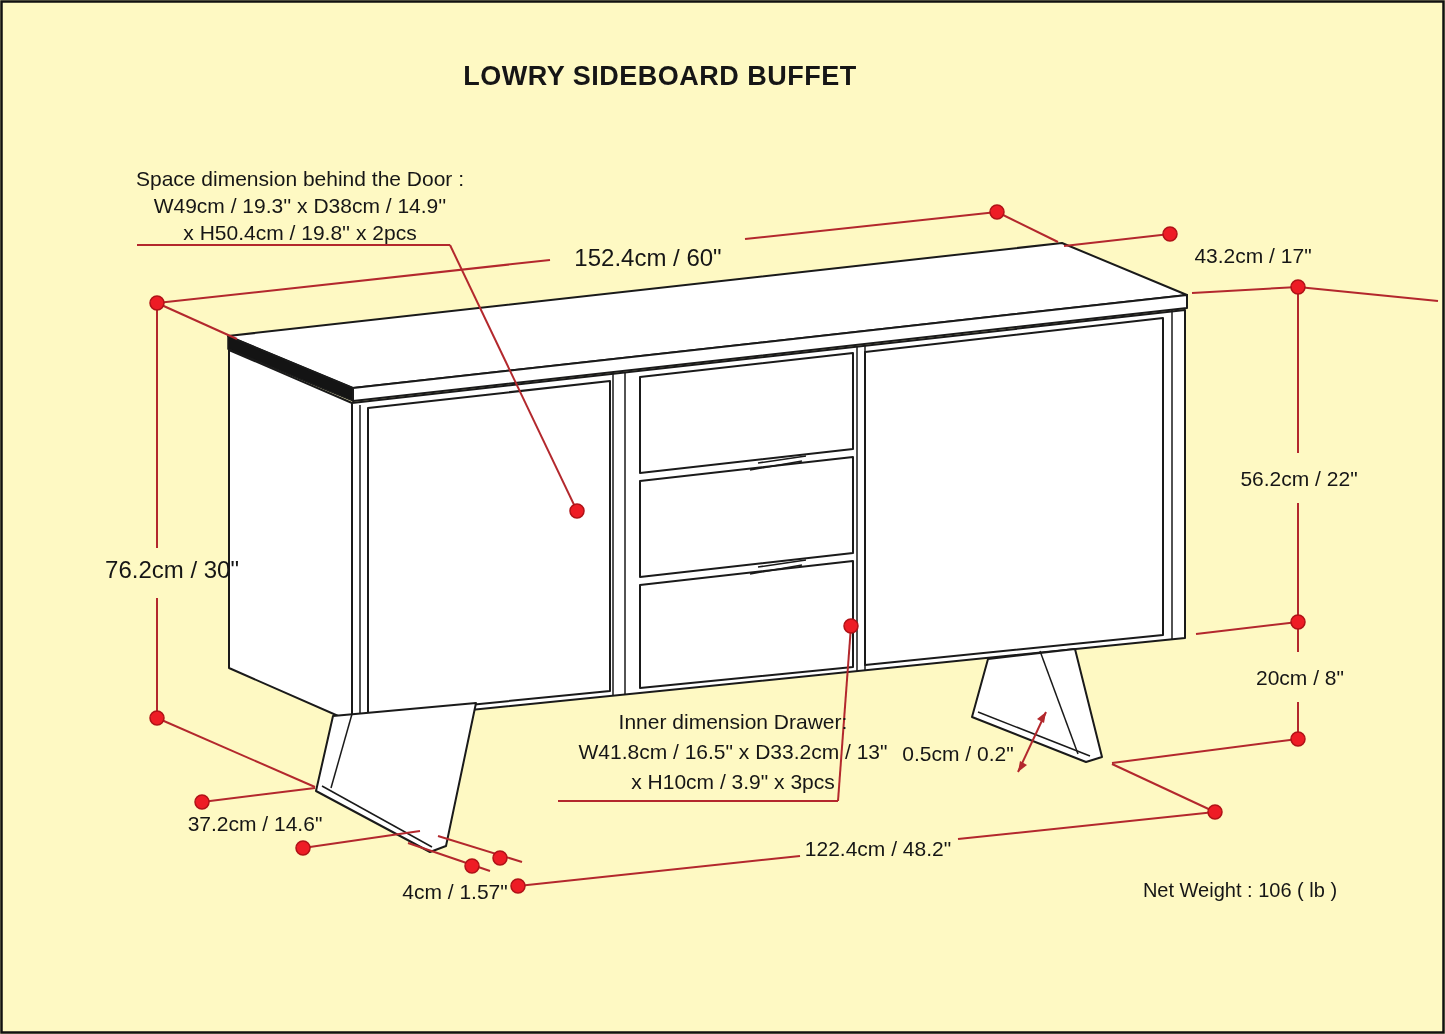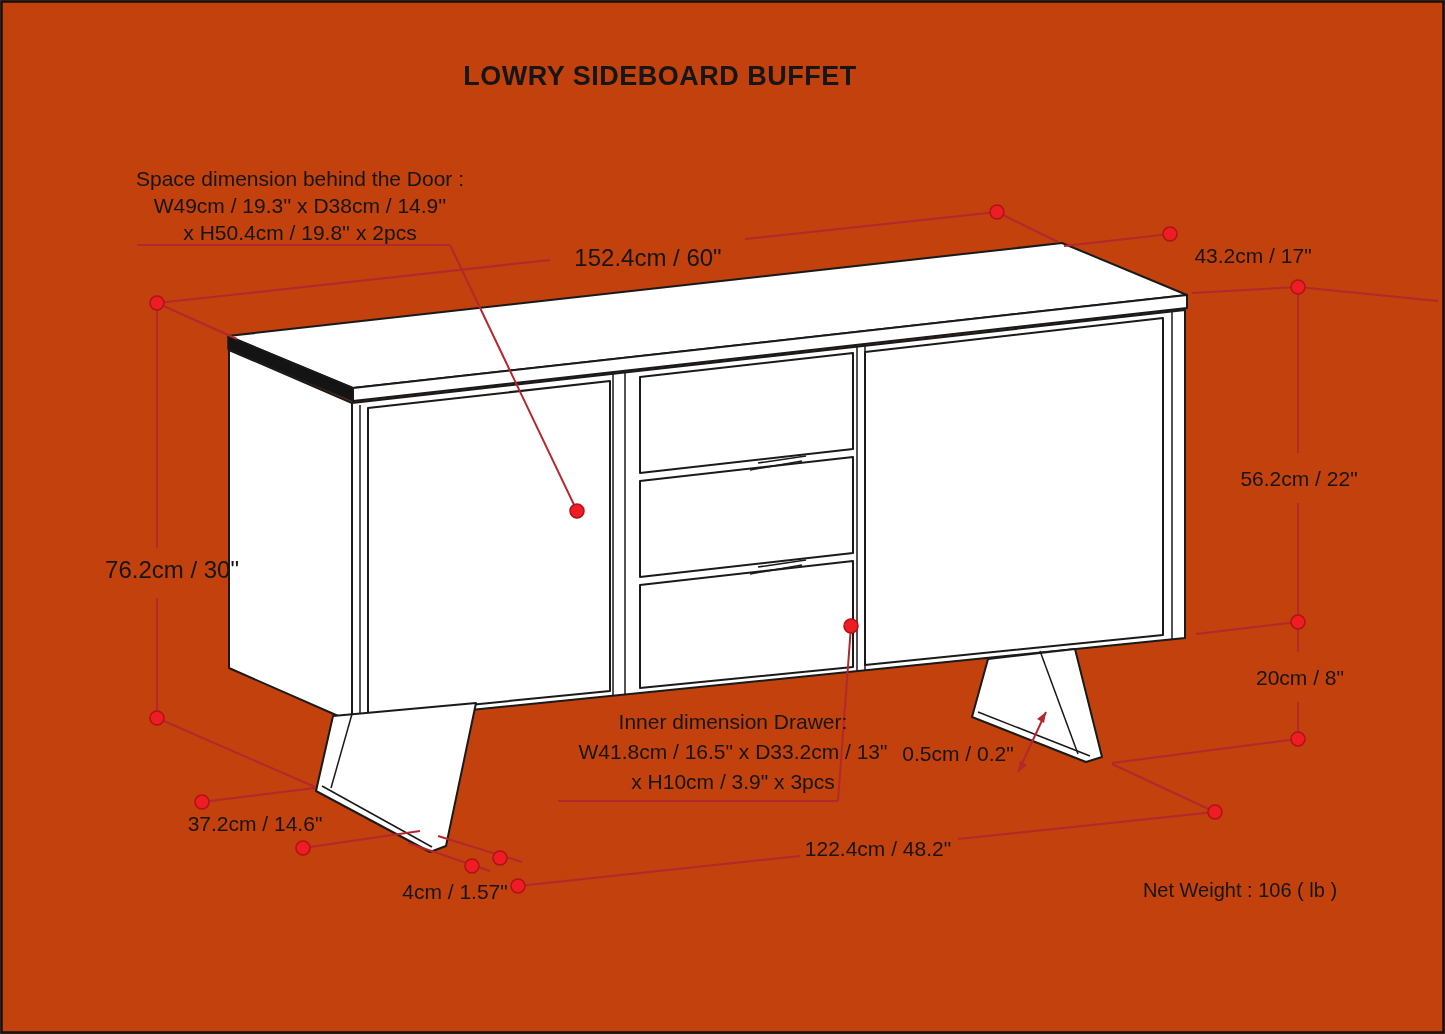--- a/index.html
+++ b/index.html
@@ -1,19 +1,19 @@
 <!DOCTYPE html>
 <html><head>
 <meta charset="utf-8">
 <style>
   html,body{margin:0;padding:0;background:#ffffff;}
   #stage{
     position:relative;
     width:1445px;height:1034px;
-    background:#c2410c;
+    background:#fef9c3;
     font-family:"Liberation Sans","DejaVu Sans",sans-serif;
   }
   svg{display:block;}
   text{fill:#161616;}
   .lbl{font-size:21px;}
   .lbl-big{font-size:24px;}
   .title{font-size:27px;font-weight:bold;letter-spacing:0.5px;}
   .note{font-size:21px;}
   .small{font-size:20px;}
   .blk{stroke:#1a1a1a;stroke-width:2;fill:#ffffff;stroke-linejoin:round;}

